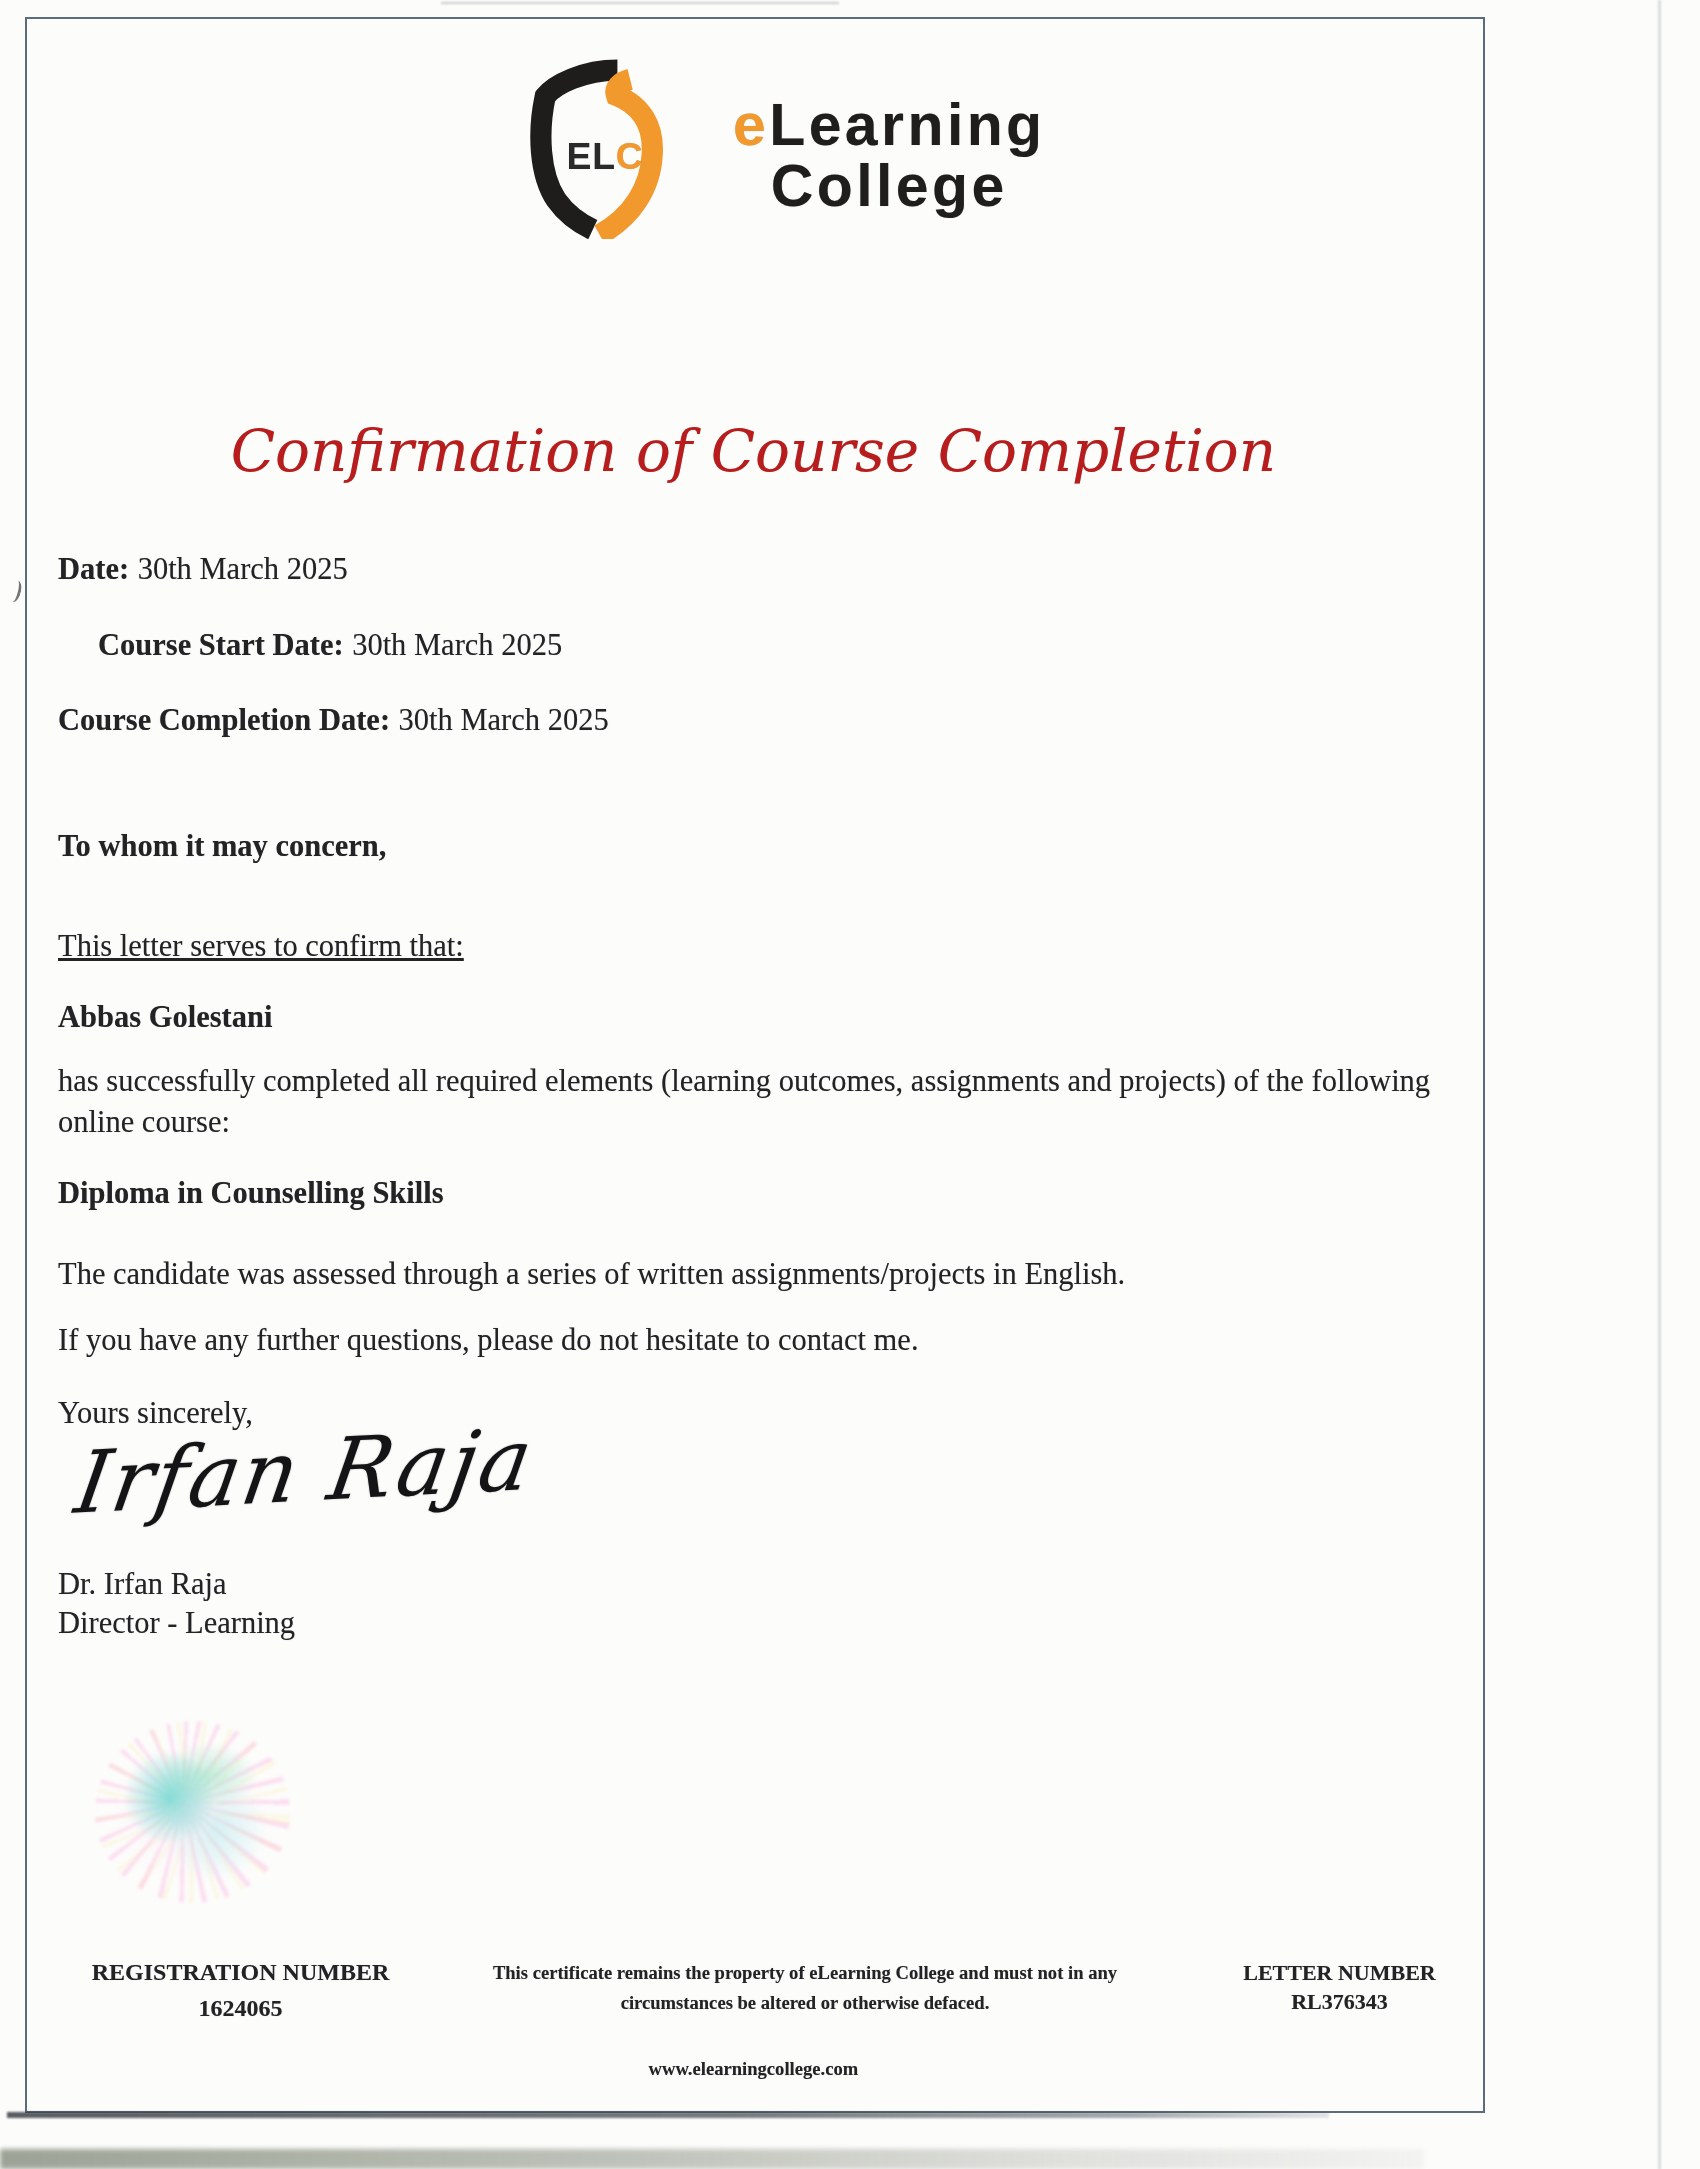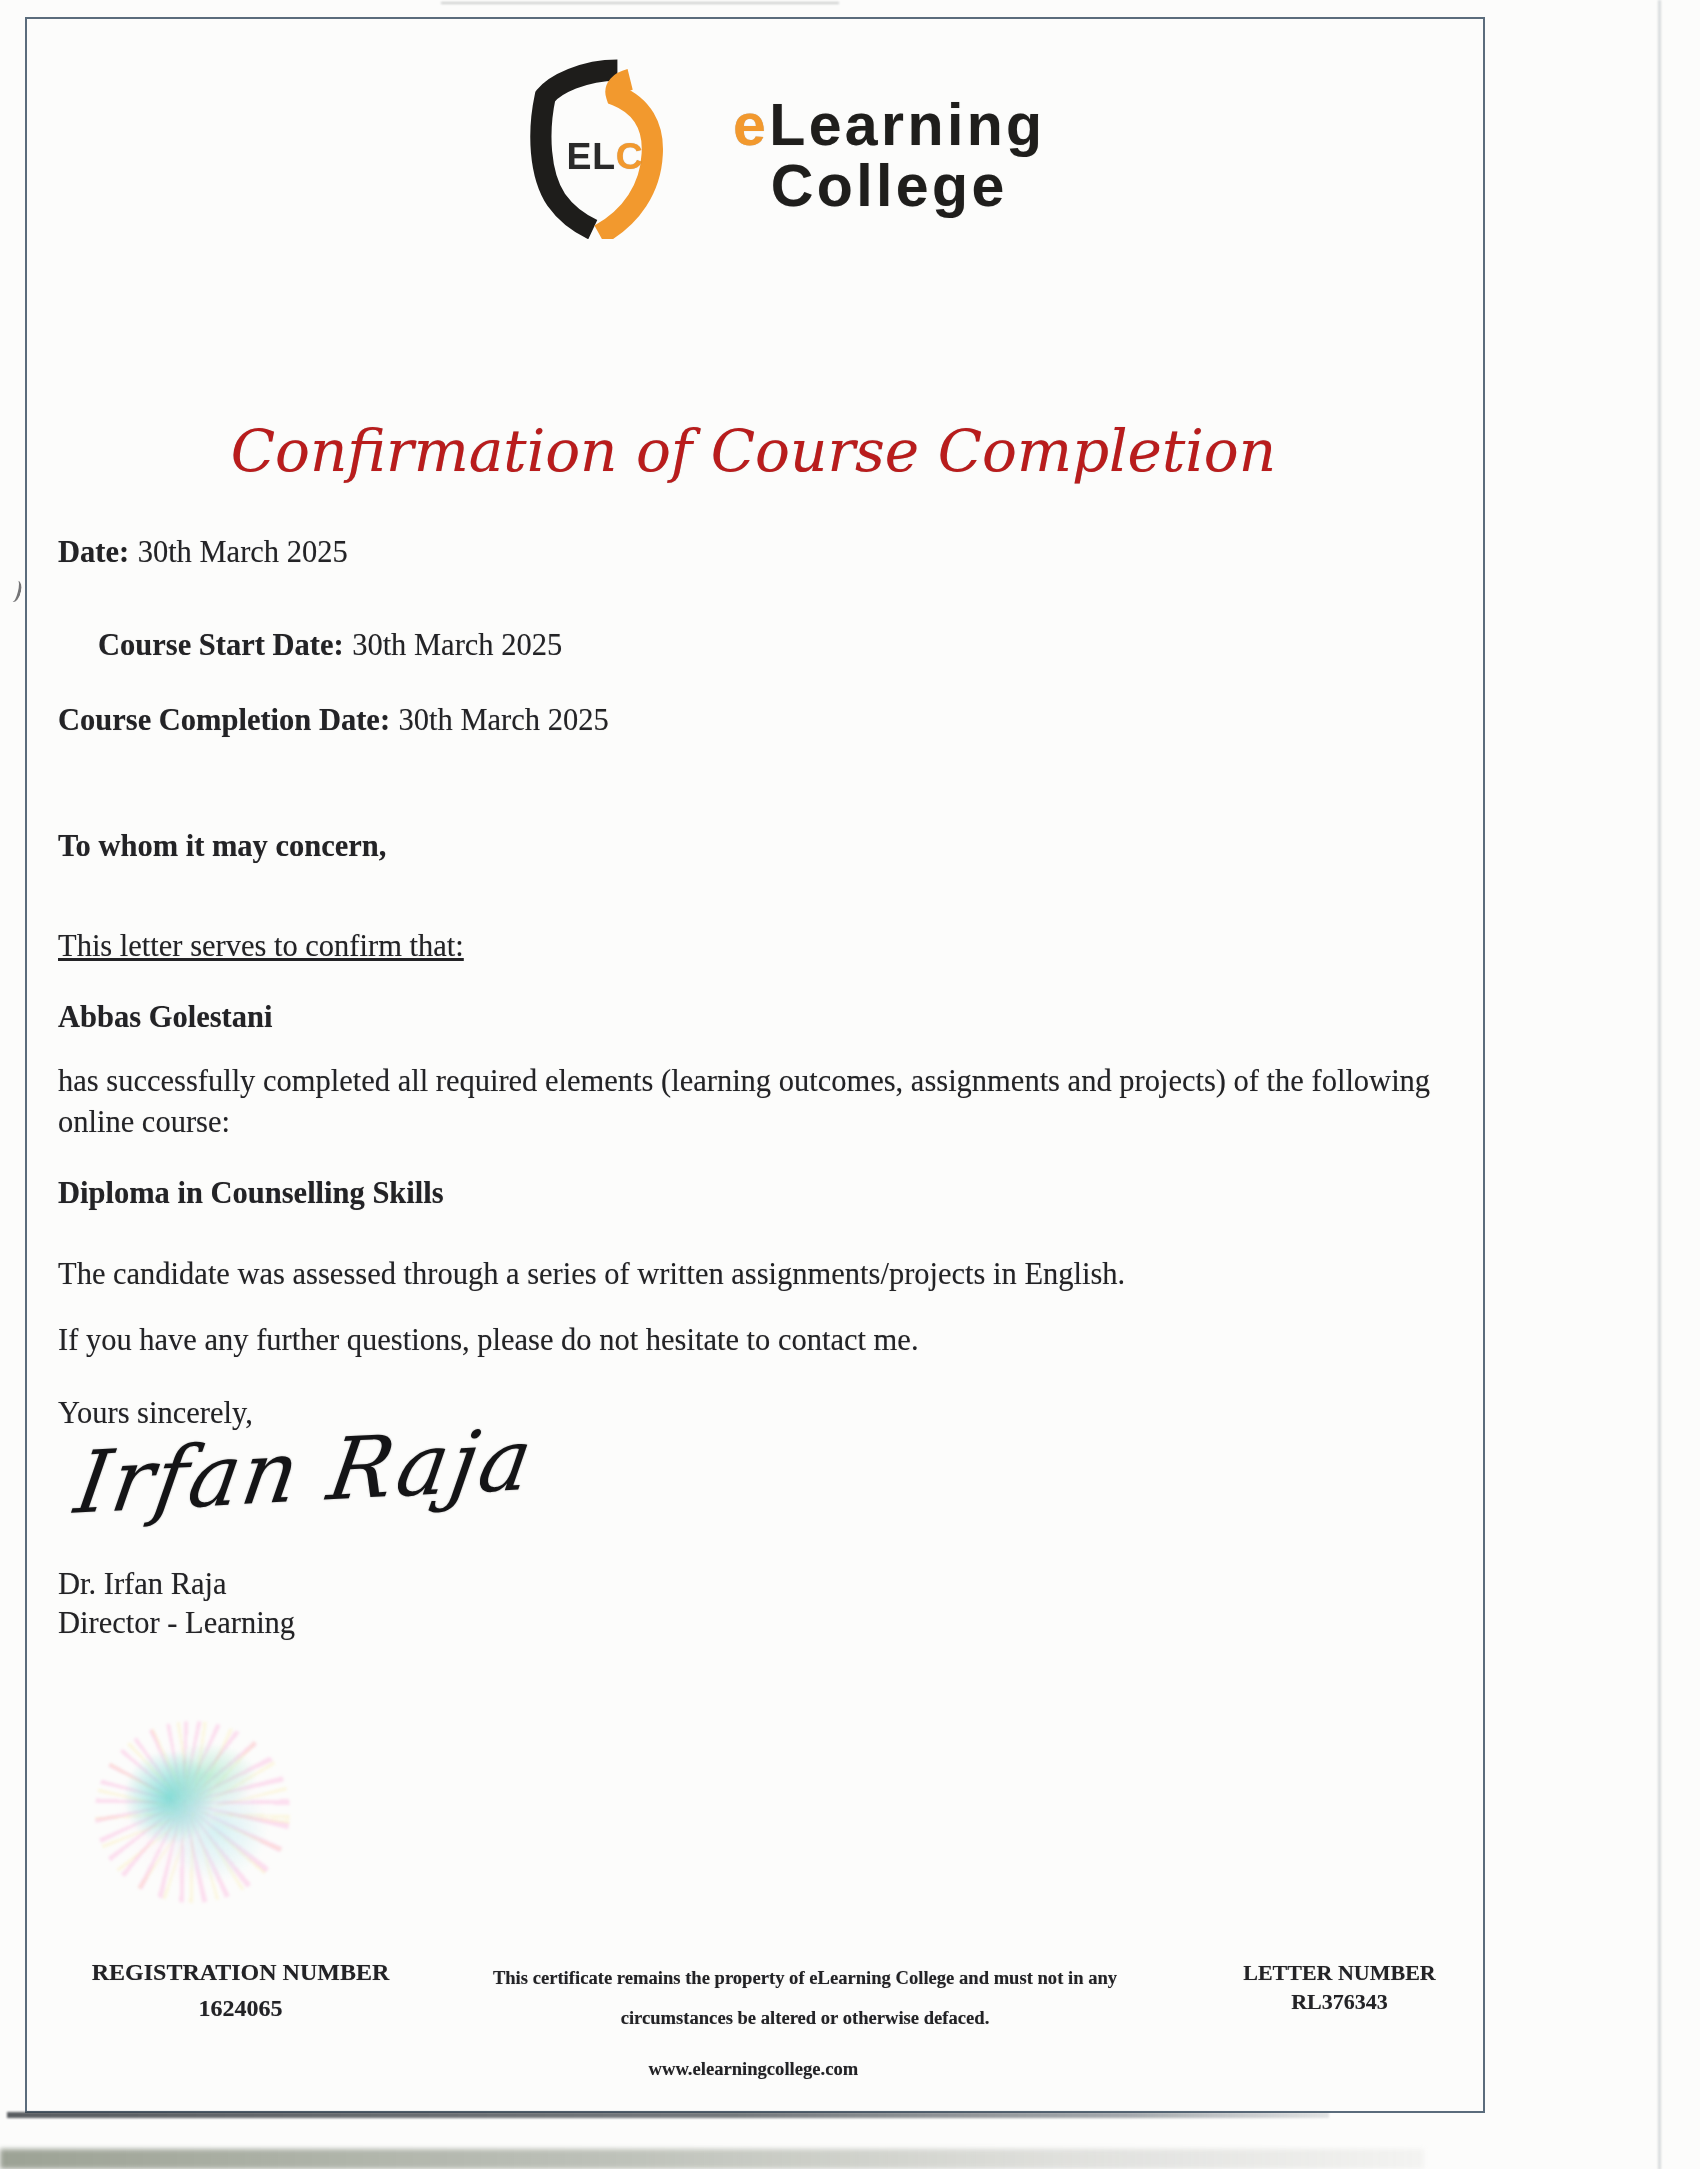--- a/index.html
+++ b/index.html
@@ -28,21 +28,21 @@
          font-weight:bold;font-size:59px;line-height:61px;color:#1f1e1c;letter-spacing:3.4px;text-align:center;}
   .accent{color:#f2992e;}
   
   .title{
     position:absolute;left:25.4px;top:417px;width:1456px;text-align:center;
     font-family:"DejaVu Serif",serif;font-style:italic;font-size:58px;color:#b91c1c;
   }
   
   .para{position:absolute;left:58px;width:1407px;font-size:30.5px;line-height:41px;}
   .lbl{font-weight:bold;margin-right:8.5px;}
-  .meta-date{top:532px;}
+  .meta-date{top:549px;}
   .meta-start{top:625px;margin-left:40px;}
   .meta-completion{top:700px;}
   .salutation{top:826px;font-weight:bold;}
   .confirm-line{top:926px;text-decoration:underline;}
   .student-name{top:997px;font-weight:bold;}
   .completion-text{top:1061px;}
   .course-name{top:1173px;font-weight:bold;}
   .assessment-text{top:1246px;margin-top:8px;}
   .contact-text{top:1320px;}
   .closing{top:1393px;}
@@ -64,21 +64,21 @@
       radial-gradient(closest-side at 58% 30%, rgba(110,225,175,0.42), rgba(110,225,175,0) 60%),
       radial-gradient(closest-side at 62% 60%, rgba(140,235,235,0.35), rgba(140,235,235,0) 70%),
       repeating-conic-gradient(from 10deg at 45% 45%, rgba(255,120,200,0.22) 0deg 3deg, rgba(255,255,255,0) 3deg 13deg),
       repeating-conic-gradient(from 95deg at 50% 50%, rgba(250,225,110,0.20) 0deg 2deg, rgba(255,255,255,0) 2deg 17deg),
       radial-gradient(closest-side, rgba(255,190,230,0.18), rgba(255,190,230,0) 80%);
     filter:blur(1.7px);
   }
   
   .footer-block{position:absolute;text-align:center;font-weight:bold;}
   .reg-block{left:75px;top:1954px;width:331px;font-size:24px;line-height:36px;}
-  .notice-block{left:466px;top:1958px;width:678px;font-size:18.6px;line-height:40px;}
+  .notice-block{left:466px;top:1958px;width:678px;font-size:18.6px;line-height:30px;}
   .letter-block{left:1187px;top:1958px;width:305px;font-size:22px;line-height:29px;}
   .website{position:absolute;left:25.4px;top:2058px;width:1456px;text-align:center;
            font-size:18.6px;font-weight:bold;}
   
   .artifact{position:absolute;pointer-events:none;}
   .edge-smear{
     left:6.8px;top:2112px;width:1322px;height:6px;
     background:linear-gradient(90deg, rgba(35,40,45,0.75), rgba(45,52,58,0.65) 55%, rgba(60,70,80,0.45) 85%, rgba(80,90,100,0.15));
     filter:blur(1.3px);
   }

